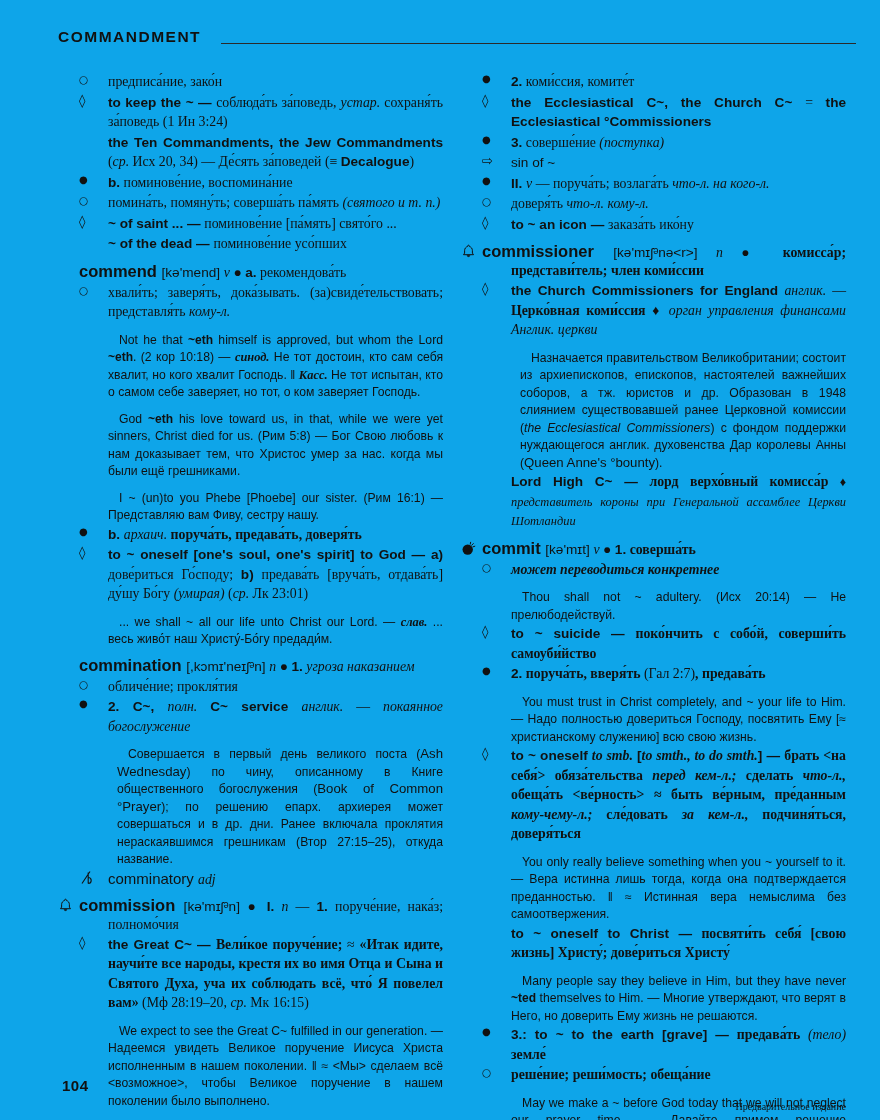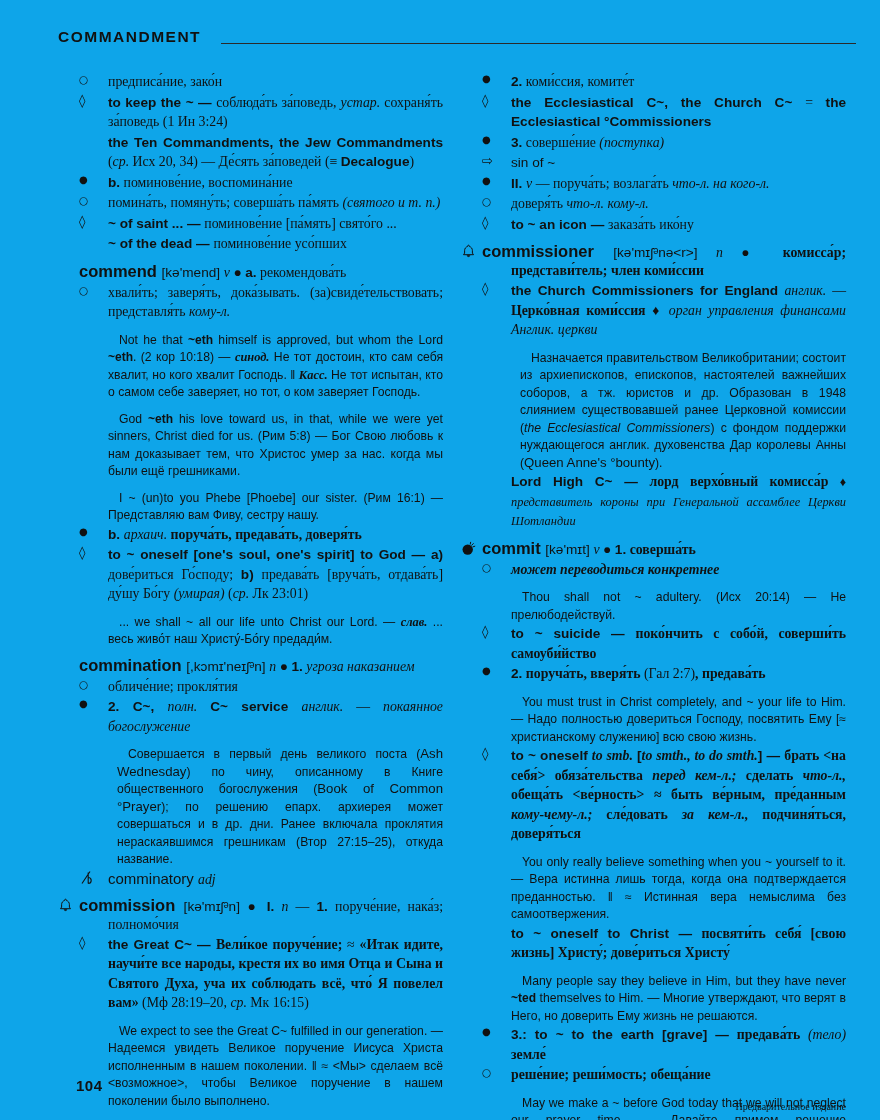--- a/index.html
+++ b/index.html
@@ -44,21 +44,21 @@
   .sg-cb{font-size:13.2px;font-family:"Liberation Sans",sans-serif;}
   .sg-ci{font-style:italic;font-size:12.2px;font-family:"Liberation Sans",sans-serif;}
   .sg-smi{font-style:italic;font-size:12.4px;font-family:"Liberation Serif",serif;}
   
   .mk-dot{font-size:10px;position:relative;top:1px;}
   .mk-circle{font-size:10.5px;position:relative;top:1px;}
   .mk-diamond{font-size:13px;font-weight:bold;}
   .mk-arrow{font-size:13px;}
   .icon svg{display:block;}
   
-  .pagenum{position:absolute;left:76px;bottom:26px;font-size:15px;font-weight:bold;
+  .pagenum{position:absolute;left:62px;bottom:26px;font-size:15px;font-weight:bold;
            font-family:"Liberation Sans",sans-serif;letter-spacing:.5px;}
   .prelim{position:absolute;right:34px;bottom:8px;font-size:10px;font-family:Liberation Serif, serif;}
 </style>
 </head>
 <body>
 
 <div id="page">
   <div class="hdr">
     <span class="hdr-title">COMMANDMENT</span>
     <span class="hdr-rule"></span>

